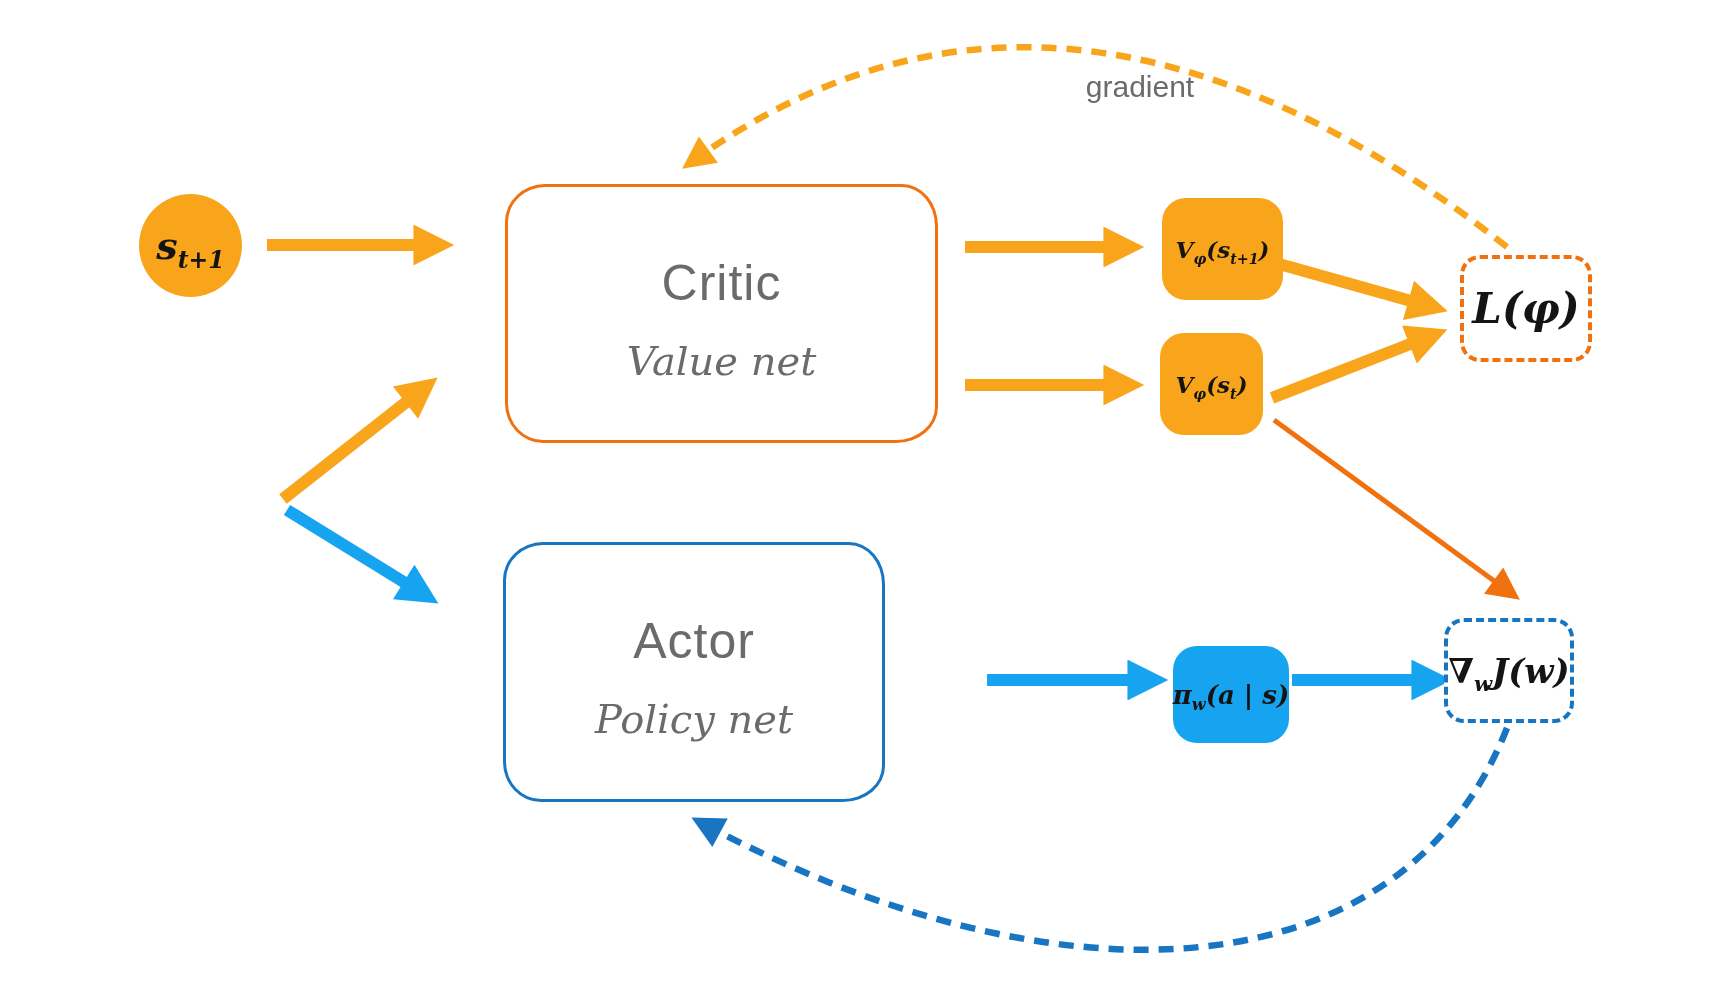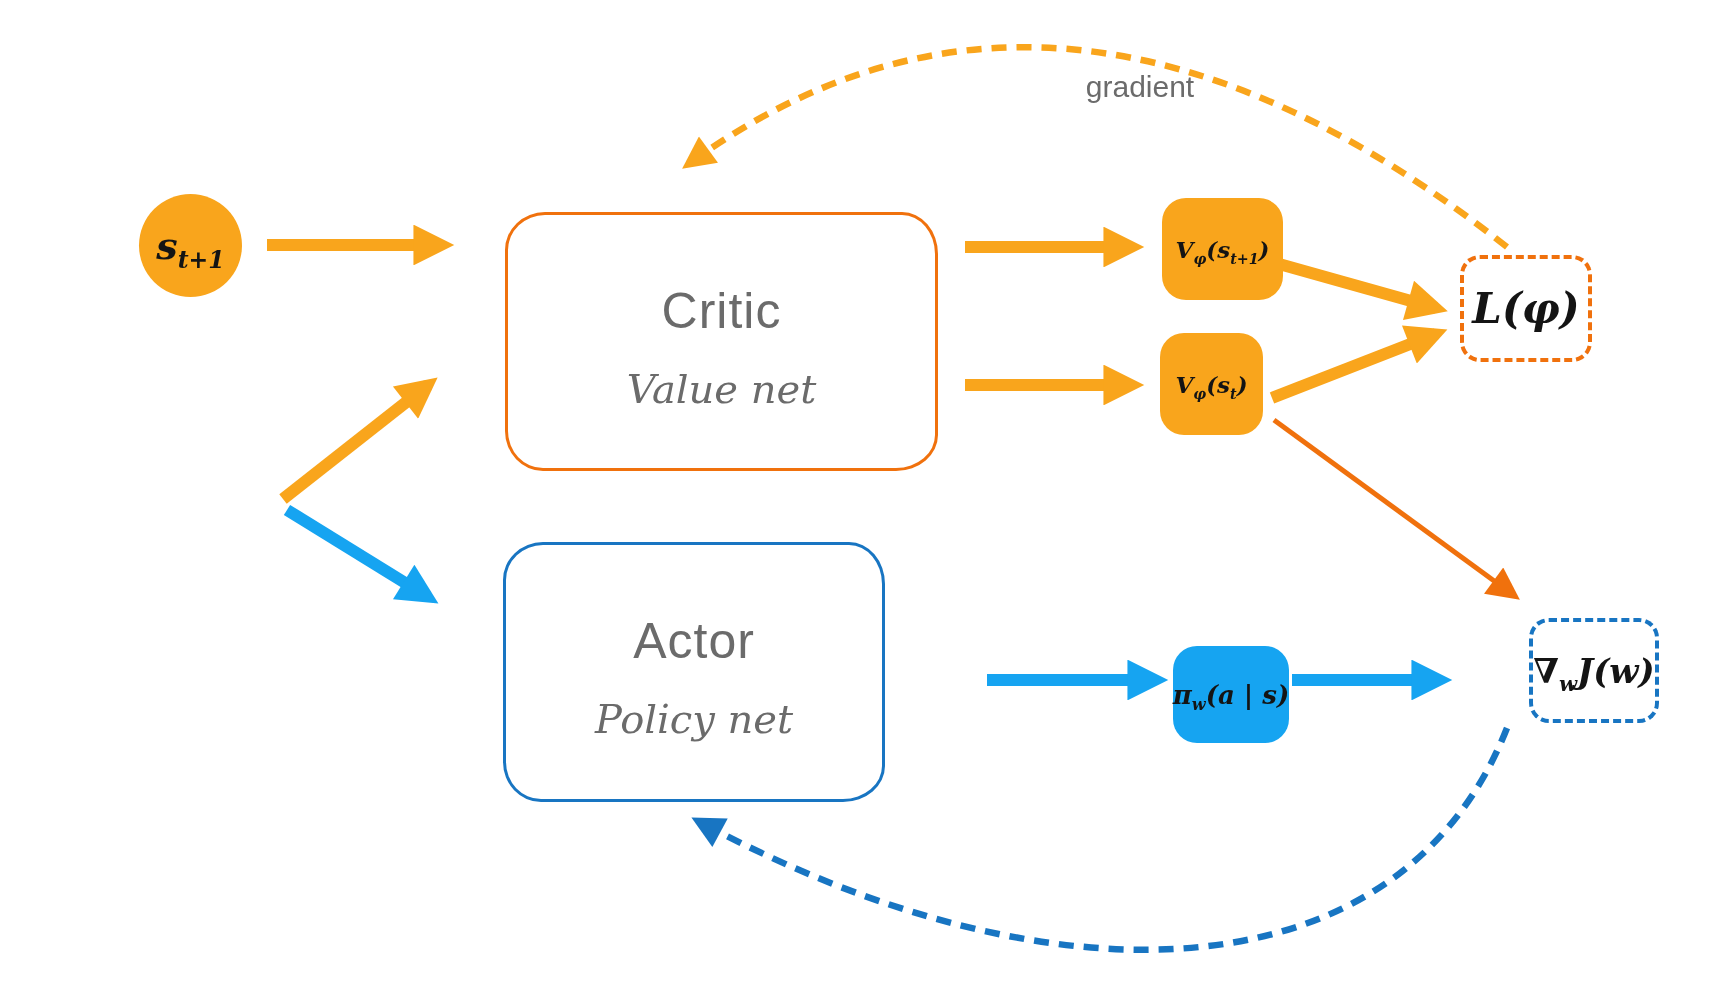--- a/index.html
+++ b/index.html
@@ -70,21 +70,21 @@
     <path d="M987,680 L1156,680" class="stroke-blue" fill="none" stroke-width="12" marker-end="url(#ah-blue)"></path>
     <path d="M1292,680 L1440,680" class="stroke-blue" fill="none" stroke-width="12" marker-end="url(#ah-blue)"></path>
     <path d="M1507,247 Q1060,-105 690,163" class="stroke-amber" fill="none" stroke-width="6.5" stroke-dasharray="15 10" marker-end="url(#ah-amber-d)"></path>
     <path d="M1507,728 C1400,1000 1050,1010 700,822" class="stroke-bluedark" fill="none" stroke-width="6.5" stroke-dasharray="15 10" marker-end="url(#ah-bluedark-d)"></path>
   </svg>
 
   <div class="node circle" style="left:139px;top:194px;width:103px;height:103px;">
     <span class="math m-circle"><span>s</span><sub>t+1</sub></span>
   </div>
 
-  <div class="node bignet critic" style="left:505px;top:184px;width:433px;height:259px;padding-top:10px;margin-top:28px;">
+  <div class="node bignet critic" style="left:505px;top:184px;width:433px;height:259px;padding-top:10px;">
     <div class="net-title">Critic</div>
     <div class="net-sub">Value net</div>
   </div>
 
   <div class="node bignet actor" style="left:503px;top:542px;width:382px;height:260px;padding-top:10px;">
     <div class="net-title">Actor</div>
     <div class="net-sub">Policy net</div>
   </div>
 
   <div class="node smallbox bg-amber" style="left:1162px;top:198px;width:121px;height:102px;">
@@ -95,19 +95,19 @@
   </div>
 
   <div class="node smallbox bg-blue" style="left:1173px;top:646px;width:116px;height:97px;">
     <span class="math m-pibox"><span>π</span><sub>w</sub><span>(a | s)</span></span>
   </div>
 
   <div class="node dashedbox dash-orange" style="left:1460px;top:255px;width:132px;height:107px;">
     <span class="math m-loss">L(φ)</span>
   </div>
 
-  <div class="node dashedbox dash-blue" style="left:1529px;top:618px;width:130px;height:105px;">
+  <div class="node dashedbox dash-blue" style="left:1444px;top:618px;width:130px;height:105px;">
     <span class="math m-grad"><span>∇</span><sub>w</sub><span>J(w)</span></span>
   </div>
 
   <div class="edge-label" style="left:1140px;top:70px;">gradient</div>
 
 </div>
 
 </body></html>

